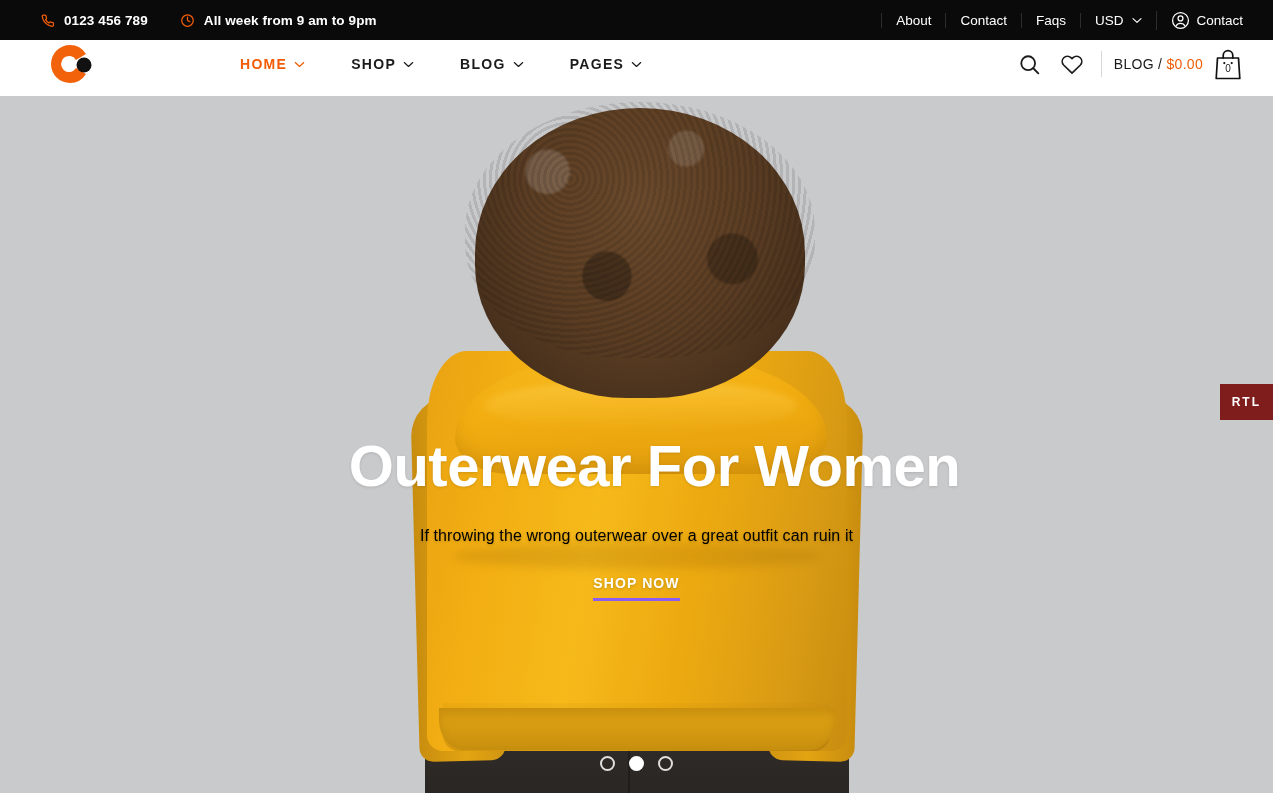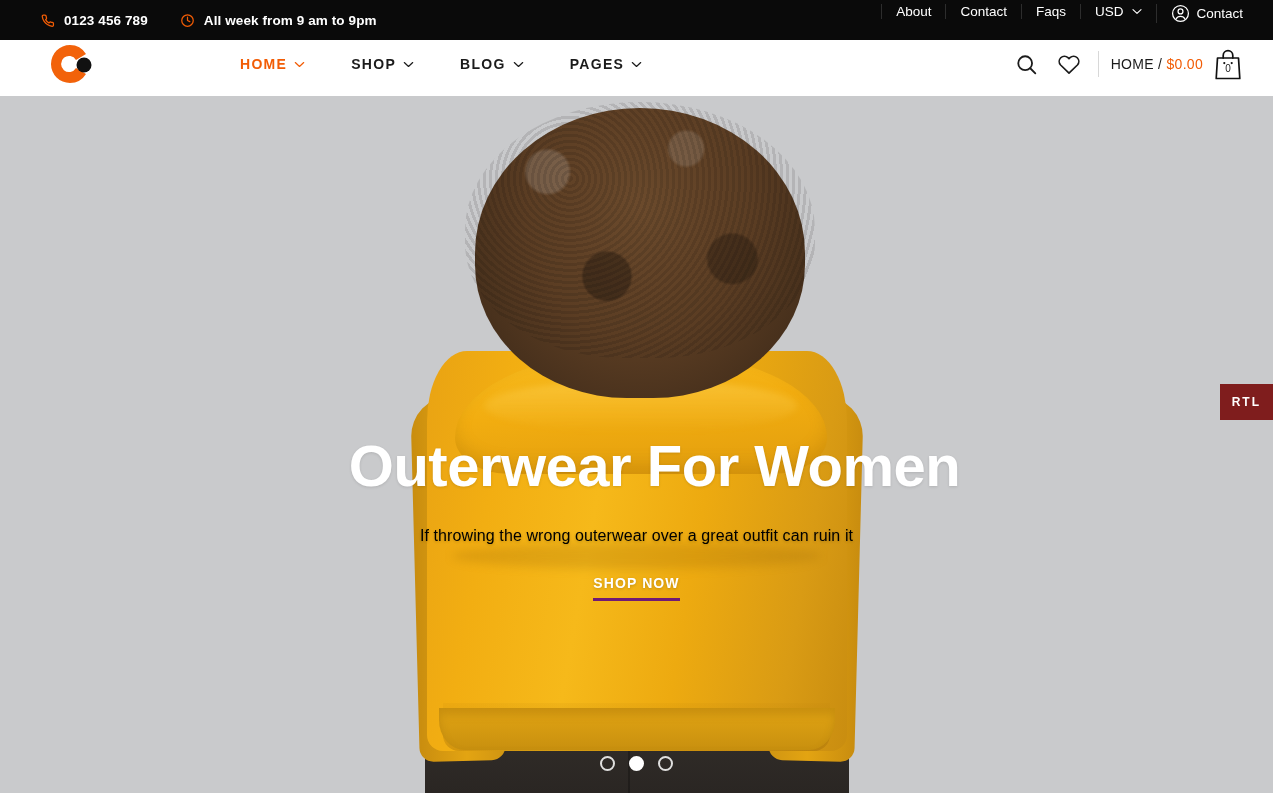--- a/index.html
+++ b/index.html
@@ -26,21 +26,21 @@
   .tb-item .txt {
     color: #ffffff;
     font-size: 13.5px;
     font-weight: bold;
     letter-spacing: .1px;
     white-space: nowrap;
   }
   .tb-ico { width: 15px; height: 15px; display: block; color: #f25c05; flex: 0 0 auto; }
   .tb-ico svg { display: block; width: 15px; height: 15px; }
 
-  .topbar-right { display: flex; align-items: flex-start; height: 32px; }
+  .topbar-right { display: flex; align-items: center; height: 32px; }
   .tr-cell {
     display: flex; align-items: center;
     padding: 0 14px;
     border-left: 1px solid #2d2d2d;
     color: #ffffff;
     font-size: 13.5px;
     white-space: nowrap;
     cursor: pointer;
   }
   .tr-cell.last { border-right: none; padding-right: 30px; }
@@ -228,21 +228,21 @@
     text-shadow: 0 1px 3px rgba(0,0,0,.2);
   }
   .hero-cta {
     display: inline-block;
     margin-top: 30px;
     color: #ffffff;
     font-size: 14px;
     font-weight: bold;
     letter-spacing: 1.1px;
     padding-bottom: 7px;
-    border-bottom: 3px solid #701a75;
+    border-bottom: 3px solid #8b5cf6;
     cursor: pointer;
     text-shadow: 0 1px 3px rgba(0,0,0,.2);
   }
 
   
   .dots {
     position: absolute;
     left: 0; right: 0; bottom: 22px;
     display: flex; justify-content: center; align-items: center;
     gap: 14px;
@@ -393,21 +393,21 @@
       <span>
         <svg width="24" height="22" viewBox="0 0 24 22" fill="none" stroke="#1b1b1b" stroke-width="1.7" stroke-linejoin="round">
           <path d="M12 20.2 3.6 12a5.2 5.2 0 0 1 7.4-7.3l1 1 1-1A5.2 5.2 0 0 1 20.4 12z"></path>
         </svg>
       </span>
     </div>
 
     <div class="nav-sep"></div>
 
     <div class="cart">
-      <span class="cart-label"><span>HOME / </span><span class="cart-price">$0.00</span></span>
+      <span class="cart-label"><span>BLOG / </span><span class="cart-price">$0.00</span></span>
       <span class="cart-bag">
         <svg viewBox="0 0 30 32" fill="none" stroke="#111111" stroke-width="1.7" stroke-linejoin="round">
           <path d="M4.5 10h21l1.3 20.5H3.2z"></path>
           <path d="M10.2 10V7.4a4.8 4.8 0 0 1 9.6 0V10" stroke-linecap="round"></path>
           <circle cx="11.3" cy="15.1" r="1.1" fill="#111111" stroke="none"></circle>
           <circle cx="18.7" cy="15.1" r="1.1" fill="#111111" stroke="none"></circle>
         </svg>
         <span class="cart-count">0</span>
       </span>
     </div>

